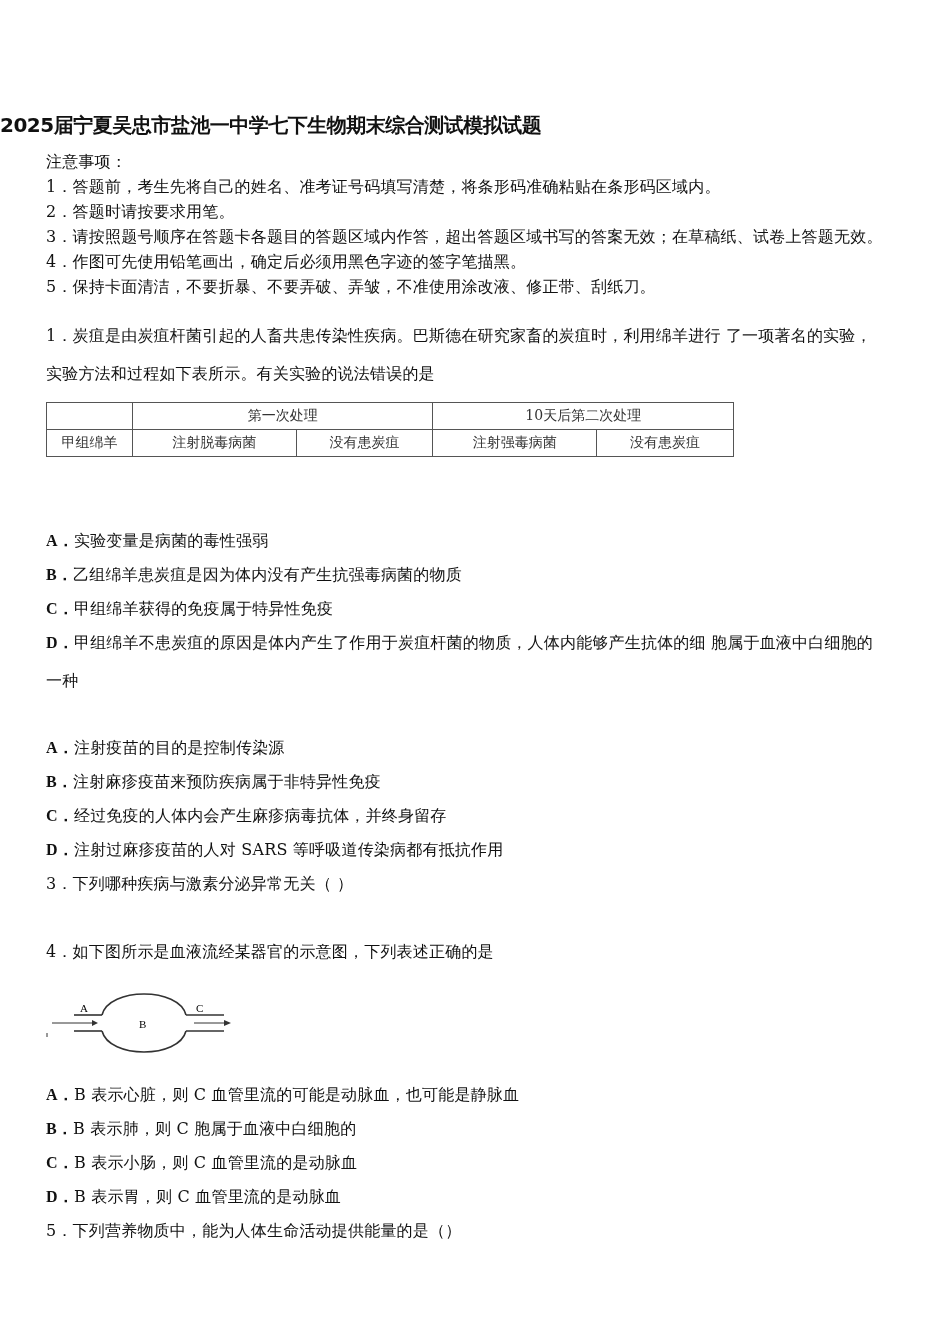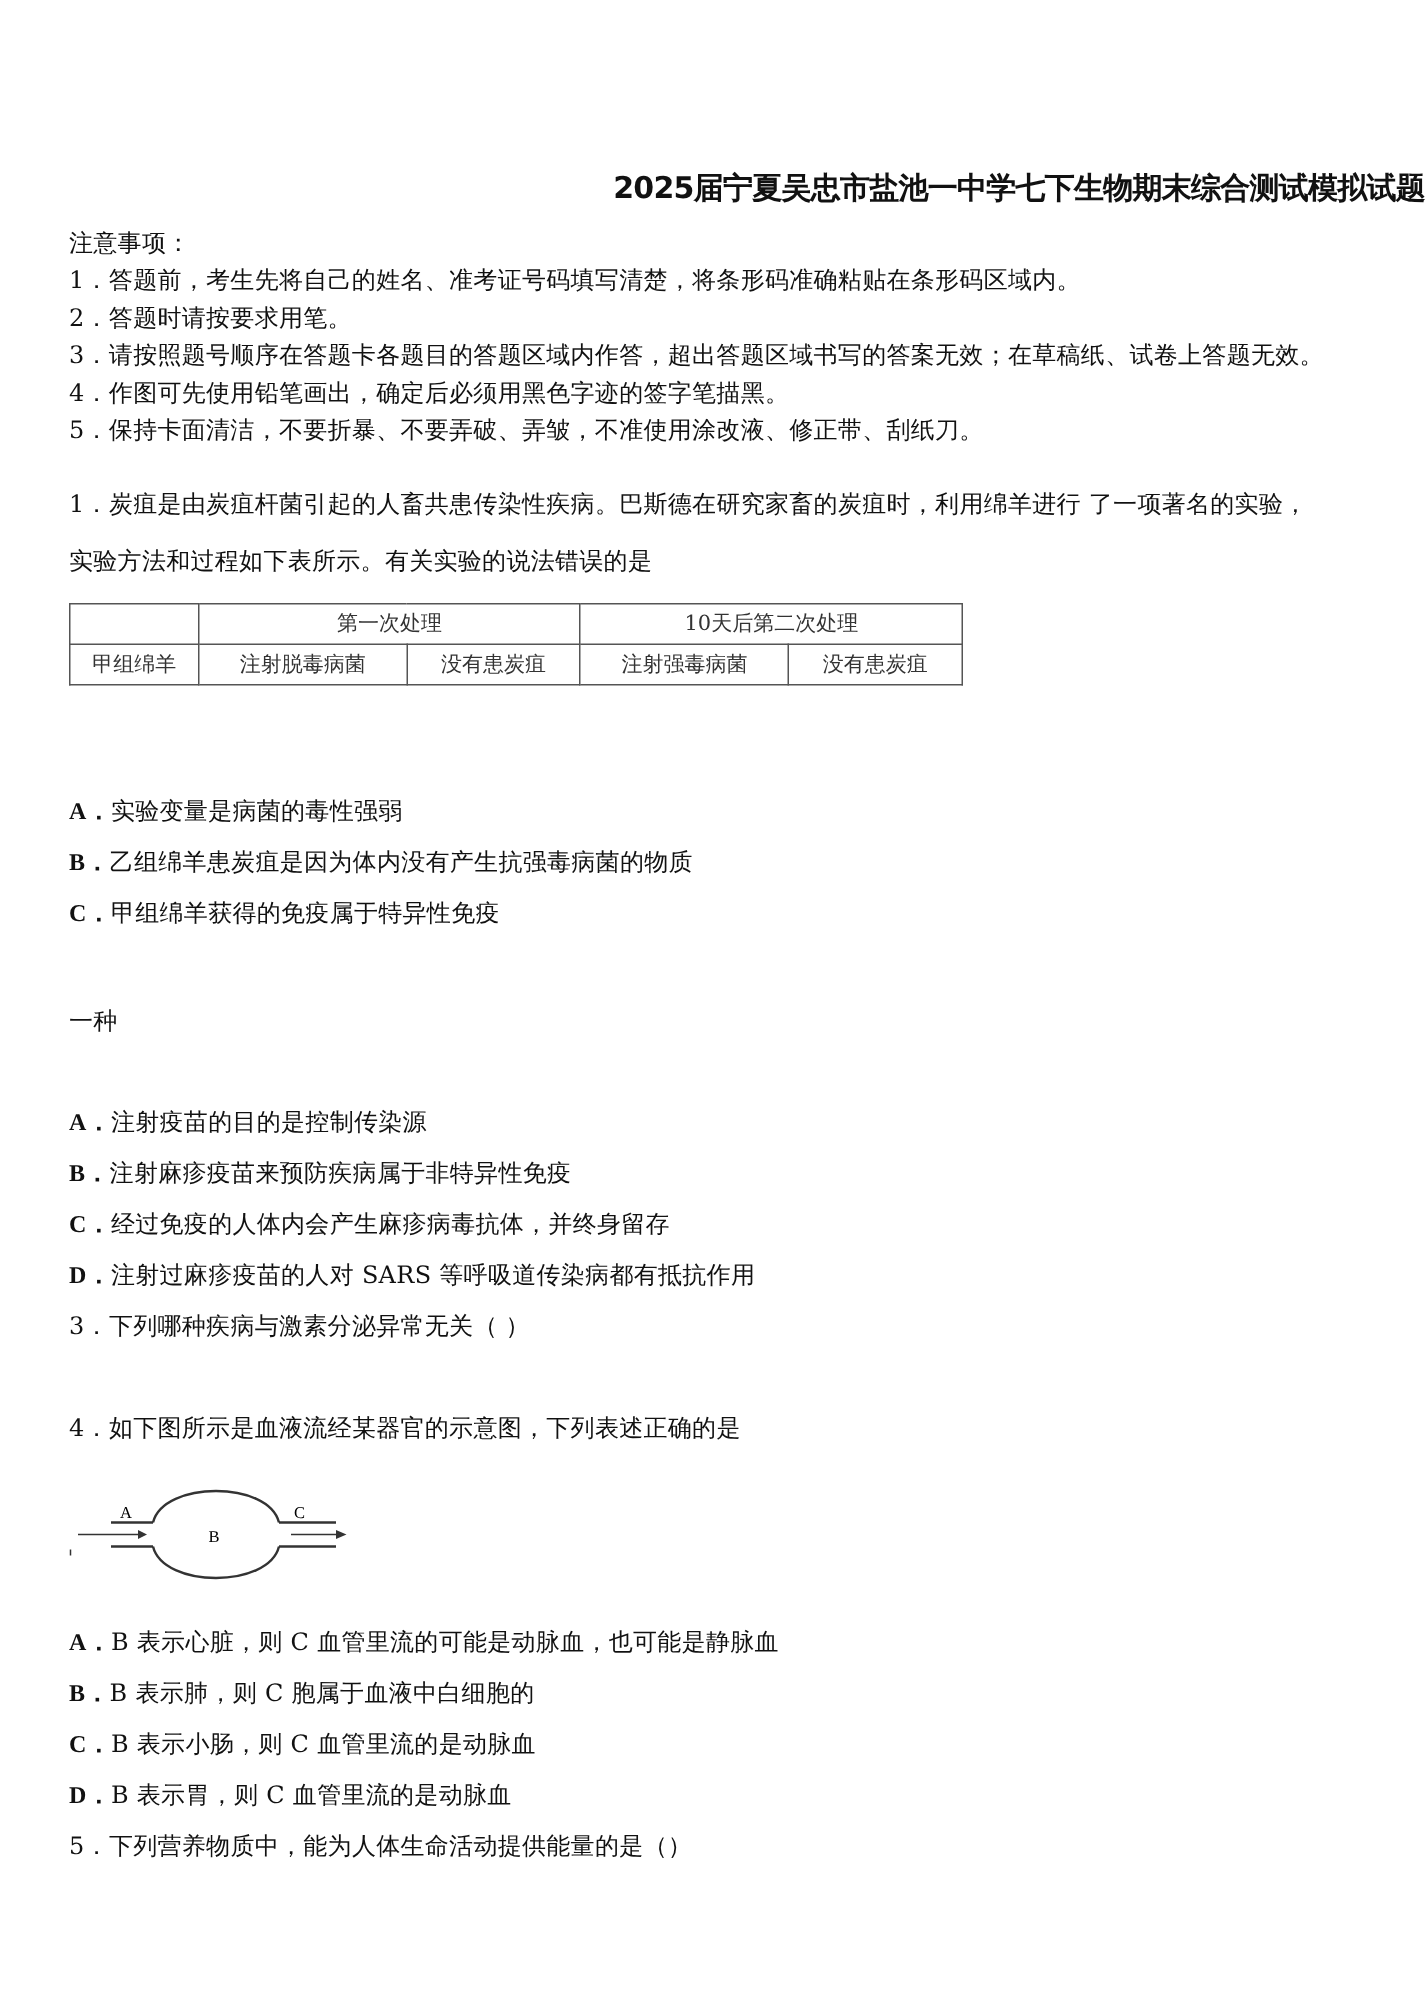--- a/index.html
+++ b/index.html
@@ -4,30 +4,30 @@
 <style>
   html, body { margin: 0; padding: 0; background: #ffffff; }
   body {
     width: 950px; height: 1344px; position: relative; overflow: hidden;
     font-family: "DejaVu Serif", "Liberation Serif", serif;
     color: #111;
   }
   .page { position: absolute; left: 0; top: 0; width: 950px; height: 1344px; }
   .title {
     position: absolute; left: 0; width: 950px; top: 112px;
-    text-align: right; font-family: "DejaVu Sans", "Liberation Sans", sans-serif;
+    text-align: left; font-family: "DejaVu Sans", "Liberation Sans", sans-serif;
     font-weight: bold; font-size: 20px; letter-spacing: -0.5px;
   }
   .line {
     position: absolute; left: 46px; font-size: 16px; white-space: nowrap;
     letter-spacing: 0.2px;
   }
   .opt-letter { font-family: "Liberation Serif", serif; font-weight: bold; }
   table.exp {
-    position: absolute; left: 46px; top: 402px; width: 596px;
+    position: absolute; left: 46px; top: 402px; width: 688px;
     border-collapse: collapse; font-size: 14px; color: #333;
   }
   table.exp td {
     border: 1px solid #555; height: 26px; text-align: center; padding: 0;
   }
   .diagram { position: absolute; left: 44px; top: 982px; width: 200px; height: 80px; }
 </style>
 </head>
 <body>
 
@@ -60,20 +60,21 @@
       <td>没有患炭疽</td>
       <td>注射强毒病菌</td>
       <td>没有患炭疽</td>
     </tr>
   </tbody>
     </table>
 
   <div class="line" style="top:531px"><span class="opt-letter">A．</span><span>实验变量是病菌的毒性强弱</span></div>
   <div class="line" style="top:565px"><span class="opt-letter">B．</span><span>乙组绵羊患炭疽是因为体内没有产生抗强毒病菌的物质</span></div>
   <div class="line" style="top:599px"><span class="opt-letter">C．</span><span>甲组绵羊获得的免疫属于特异性免疫</span></div>
+  <div class="line" style="top:633px"><span class="opt-letter">D．</span><span>甲组绵羊不患炭疽的原因是体内产生了作用于炭疽杆菌的物质，人体内能够产生抗体的细 胞属于血液中白细胞的</span></div>
   <div class="line" style="top:671px">一种</div>
 
   <div class="line" style="top:738px"><span class="opt-letter">A．</span><span>注射疫苗的目的是控制传染源</span></div>
   <div class="line" style="top:772px"><span class="opt-letter">B．</span><span>注射麻疹疫苗来预防疾病属于非特异性免疫</span></div>
   <div class="line" style="top:806px"><span class="opt-letter">C．</span><span>经过免疫的人体内会产生麻疹病毒抗体，并终身留存</span></div>
   <div class="line" style="top:840px"><span class="opt-letter">D．</span><span>注射过麻疹疫苗的人对 SARS 等呼吸道传染病都有抵抗作用</span></div>
 
   <div class="line" style="top:874px"><span>3．</span><span>下列哪种疾病与激素分泌异常无关（ ）</span></div>
 
   <div class="line" style="top:942px"><span>4．</span><span>如下图所示是血液流经某器官的示意图，下列表述正确的是</span></div>

